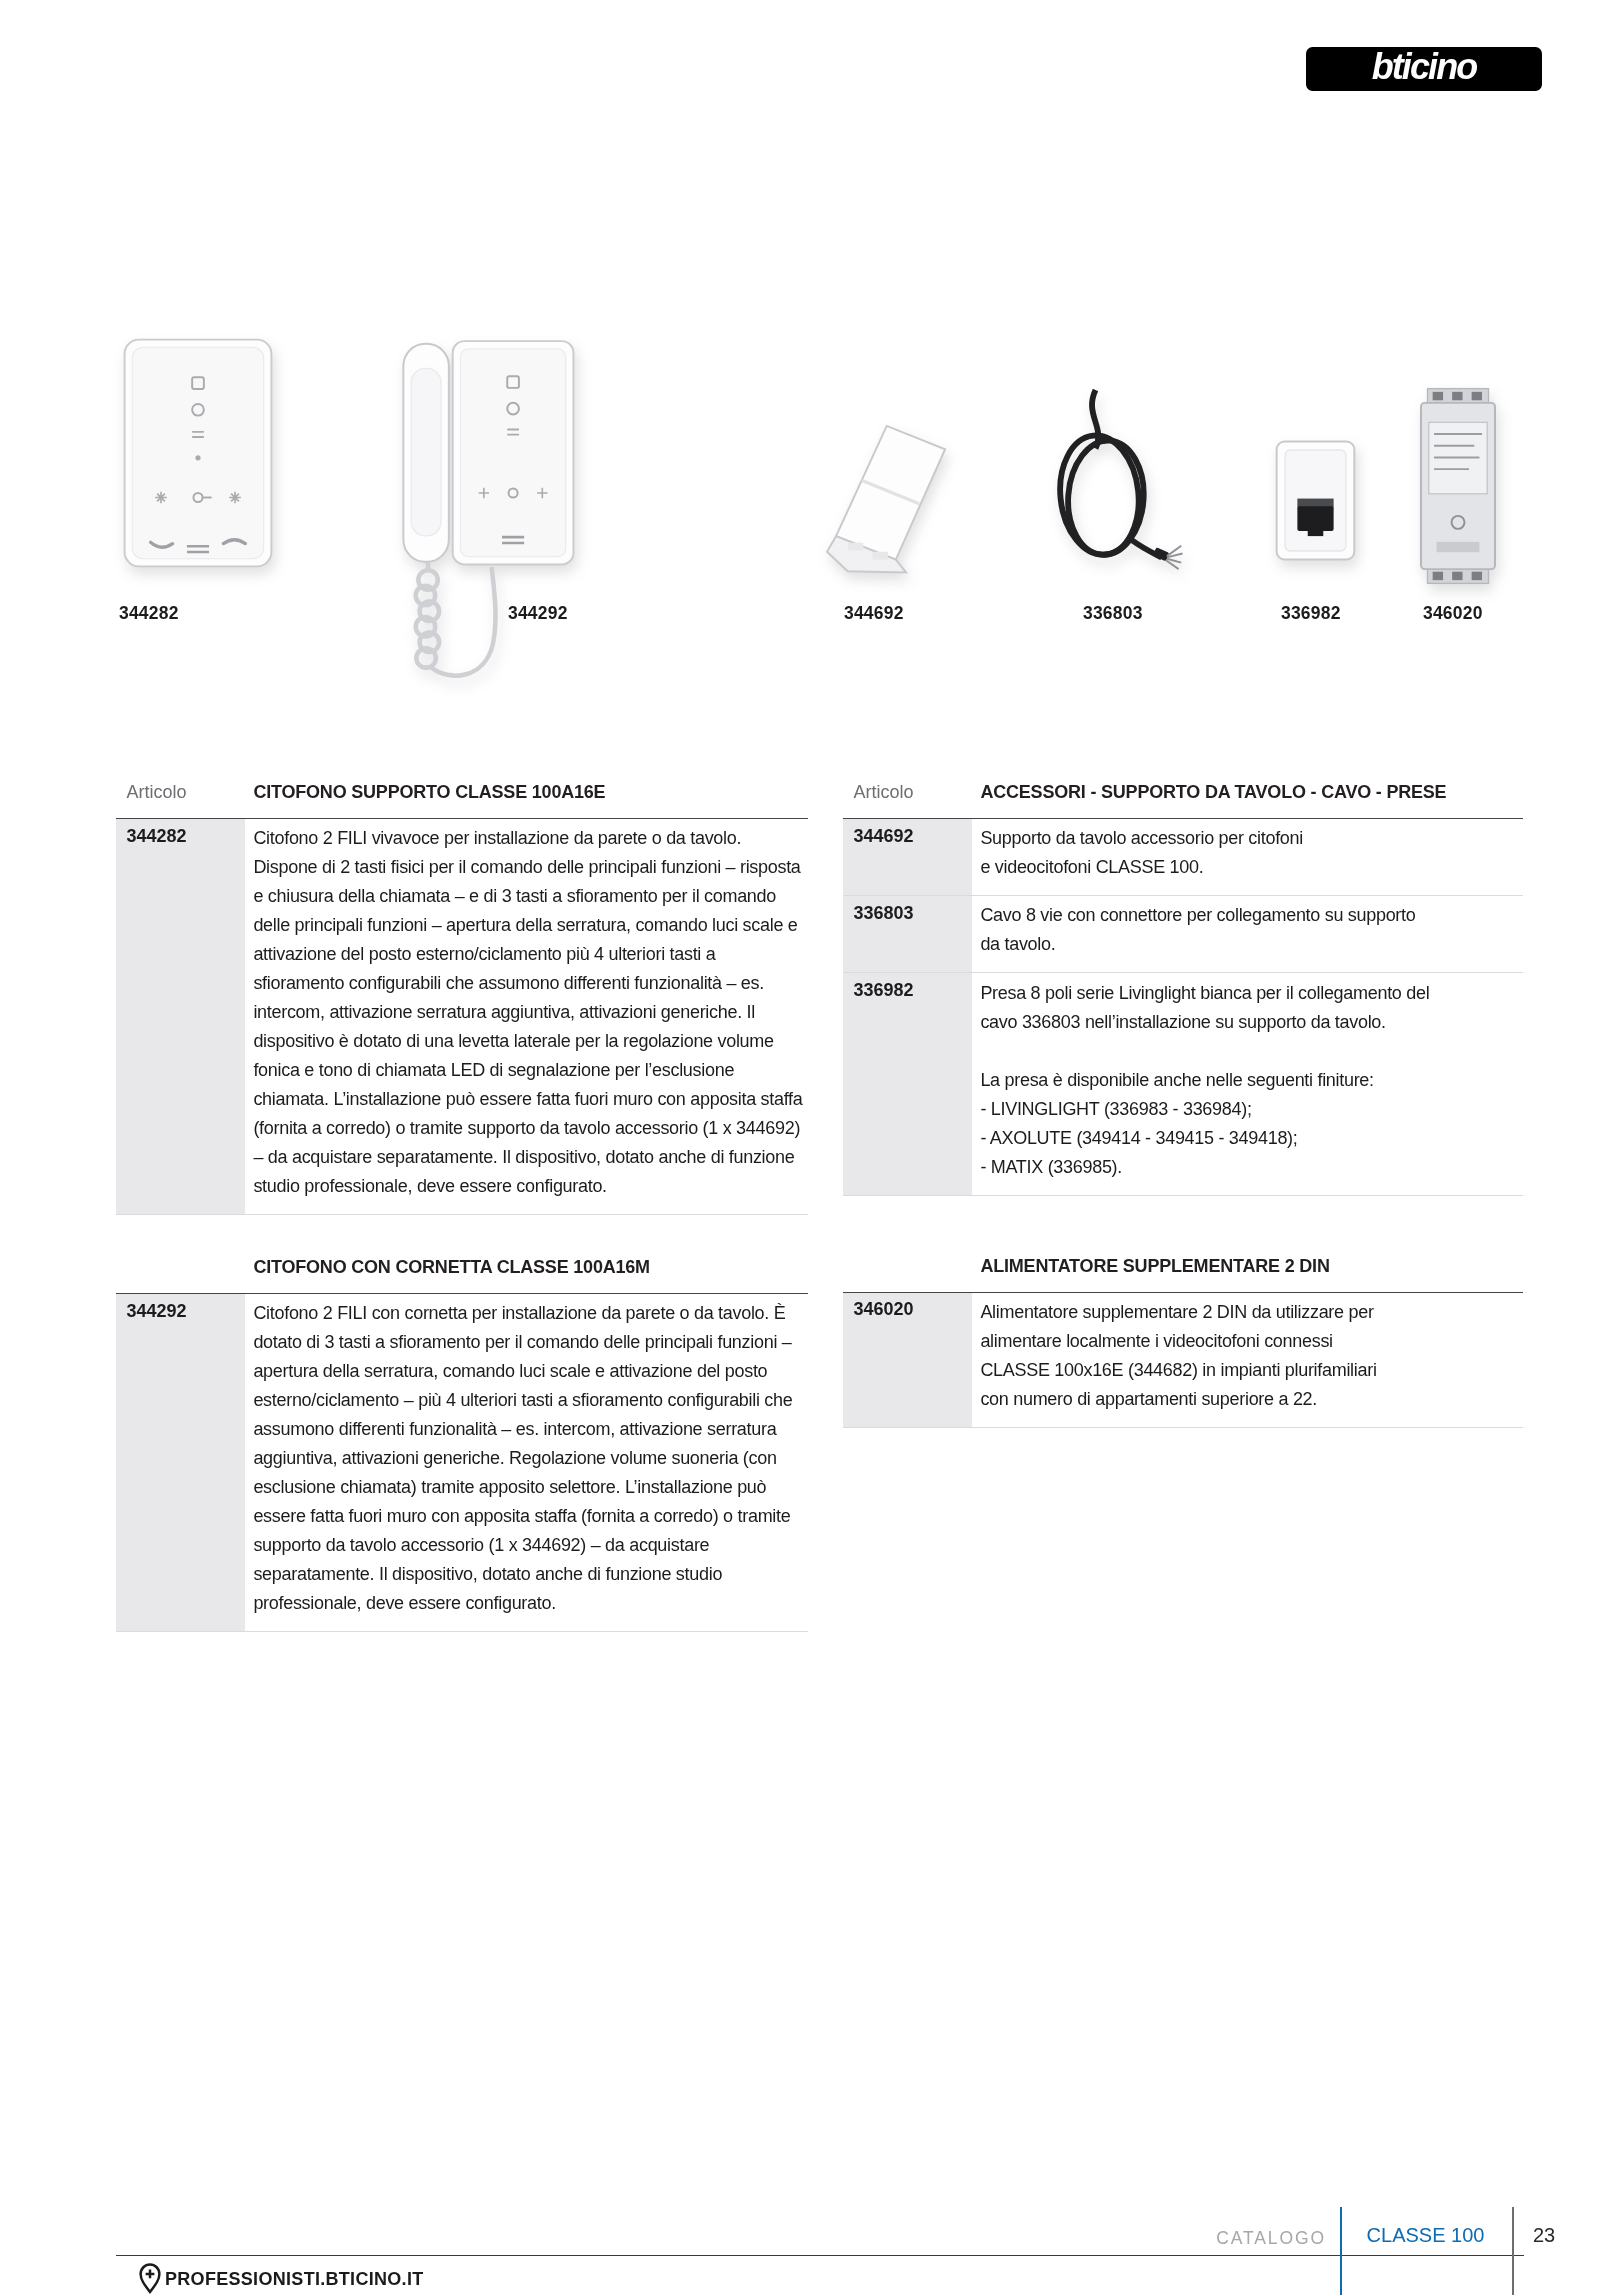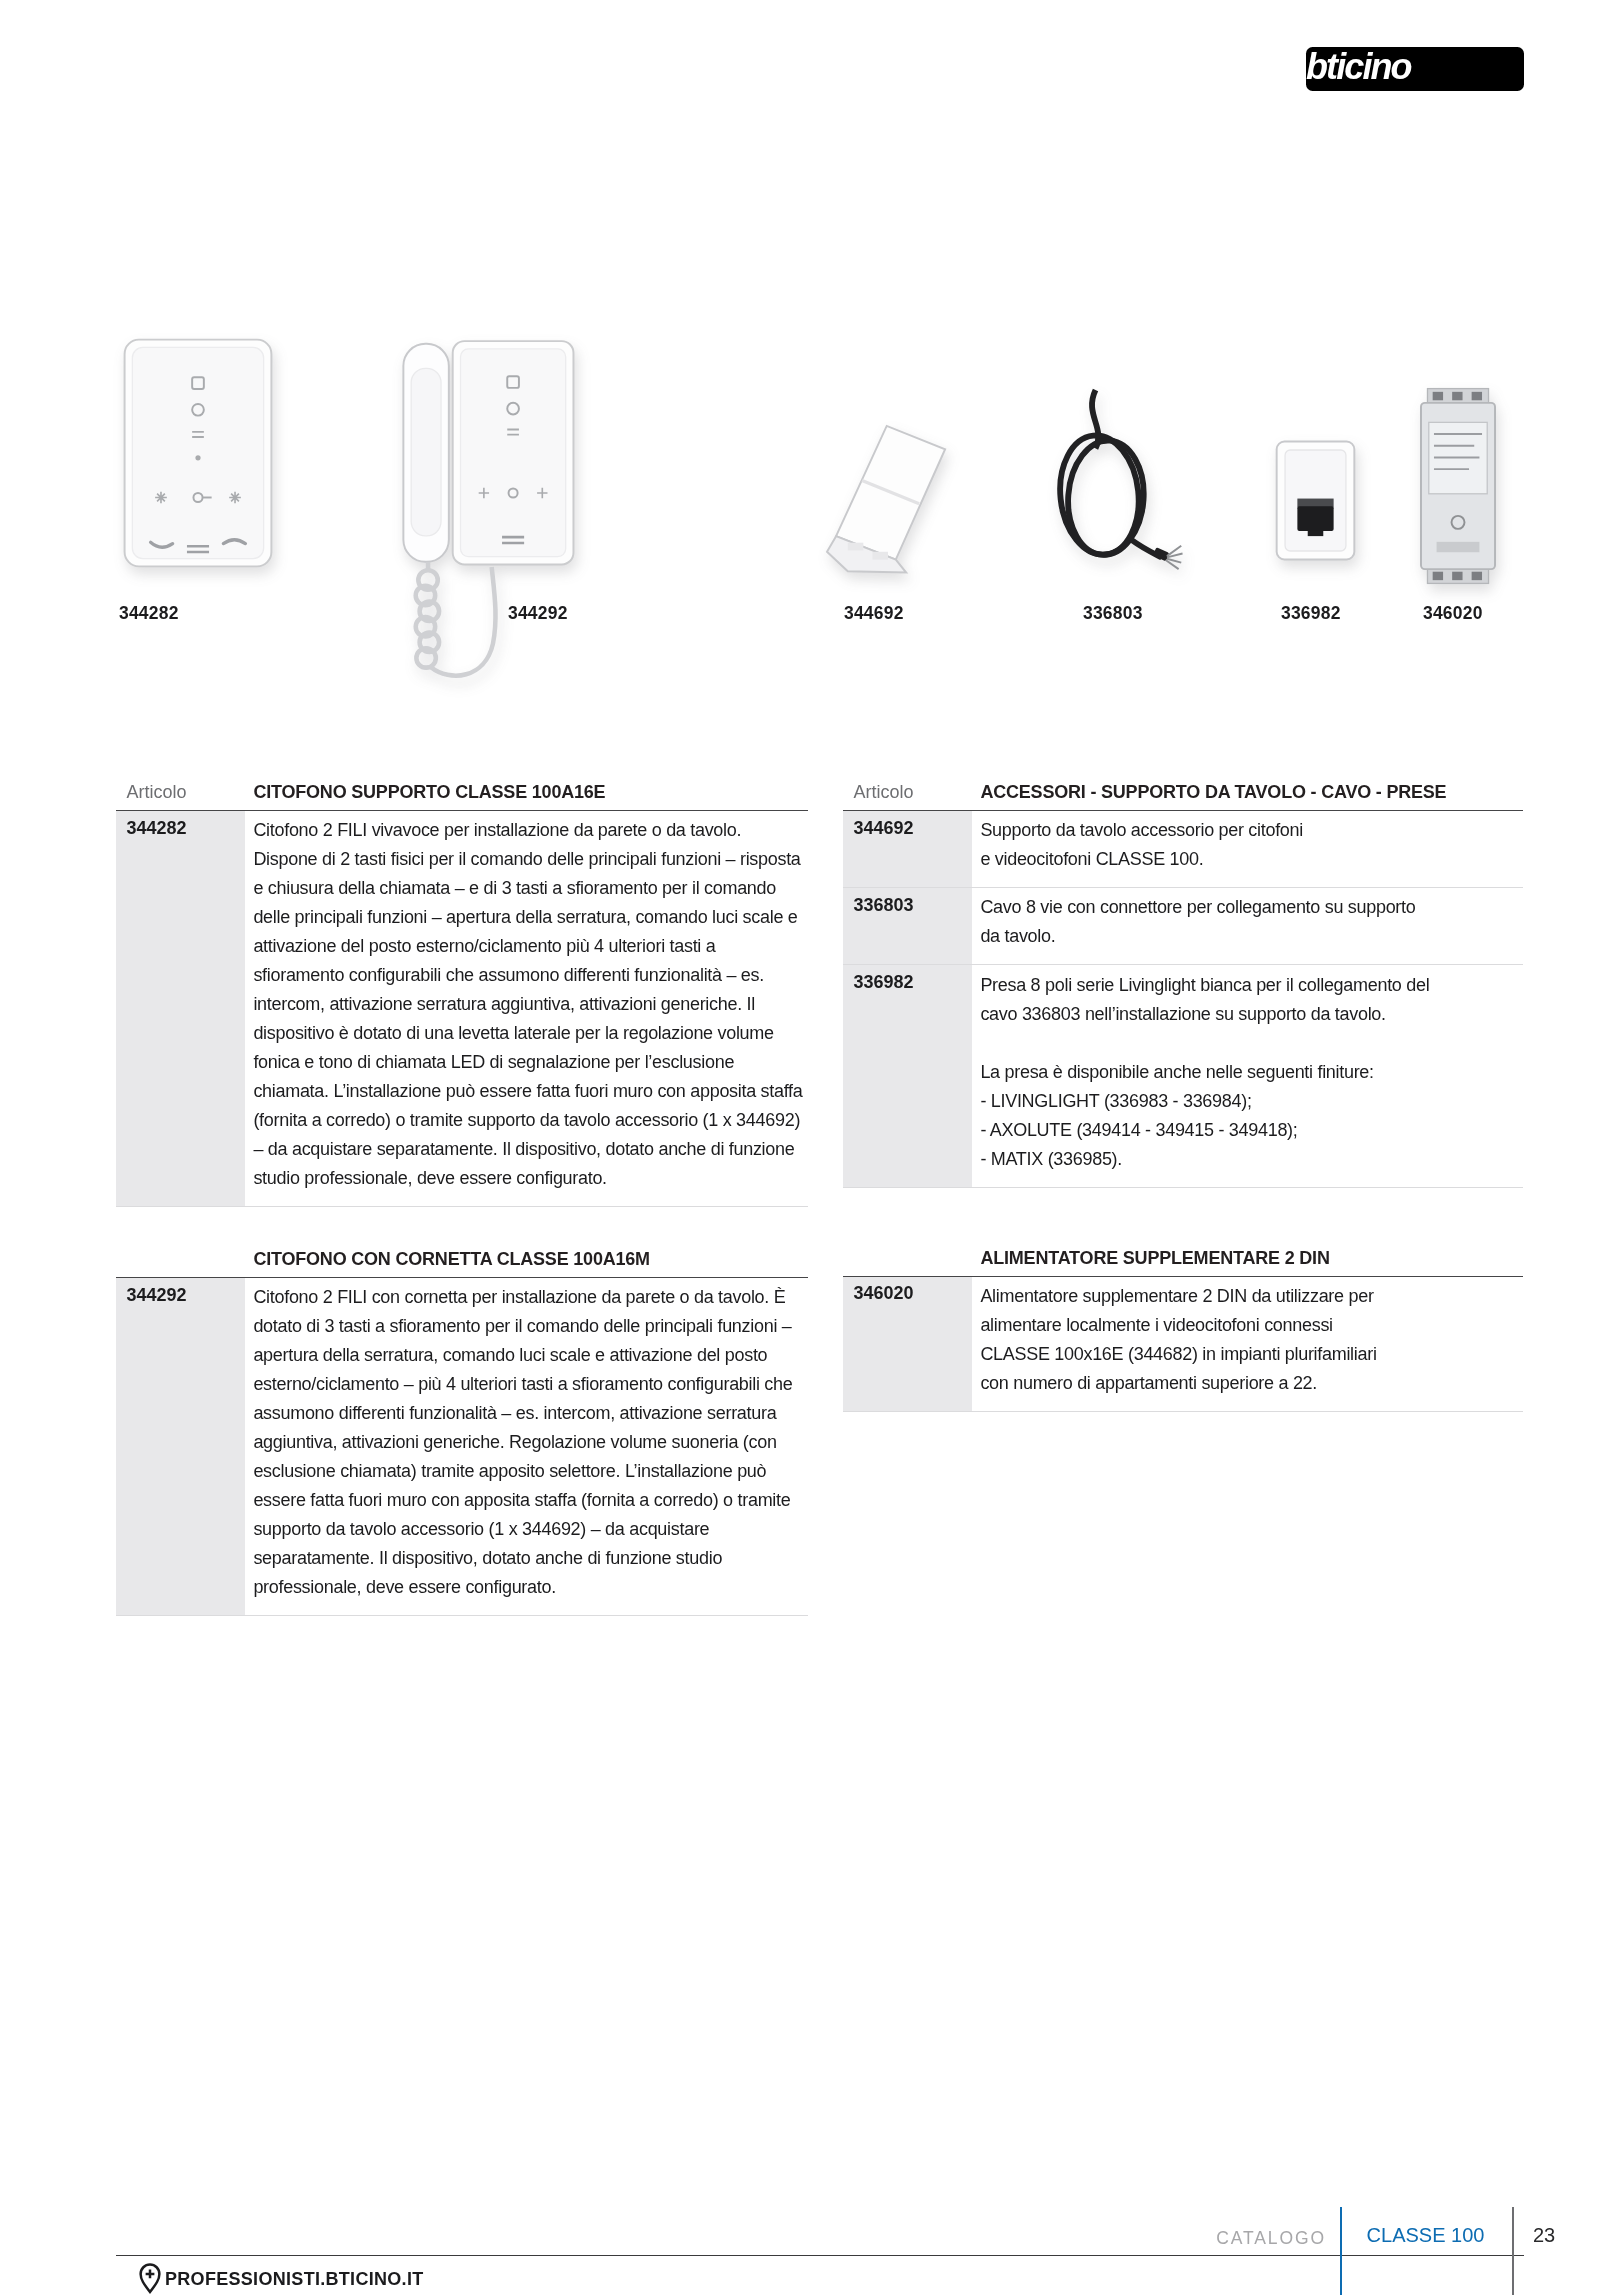--- a/index.html
+++ b/index.html
@@ -9,44 +9,44 @@
     width: 1623px;
     height: 2295px;
     background: #ffffff;
     font-family: "Liberation Sans", "DejaVu Sans", sans-serif;
     color: #231f20;
     overflow: hidden;
   }
 
   
   .logo {
-    position: absolute; left: 1306px; top: 47px; width: 218px; height: 44px;
+    position: absolute; left: 1306px; top: 47px; width: 236px; height: 44px;
     background: #000000; border-radius: 6.5px;
-    display: flex; align-items: center; 
+    display: flex; align-items: center; justify-content: center;
   }
   .logo-text {
     color: #ffffff; font-size: 36px; font-weight: bold; font-style: italic;
     letter-spacing: -1.9px; padding-bottom: 3.2px;
   }
 
   
   .photo { position: absolute; filter: drop-shadow(3.9px 7.8px 6.5px rgba(60,60,70,0.16)); }
   .pcode {
     position: absolute; top: 603px; font-size: 17.5px; font-weight: bold; color: #1c1c1e;
     letter-spacing: 0.2px;
   }
 
   
   .col { position: absolute; top: 782px; }
   .col-left  { left: 116px;  width: 692px; }
   .col-right { left: 843px; width: 680px; }
 
   .thead {
     display: flex; align-items: flex-end;
-    padding-bottom: 7px; border-bottom: 1.9px solid #454547;
+    padding-bottom: 15px; border-bottom: 1.9px solid #454547;
   }
   .gap-lg { margin-top: 42px; }
   .gap-md { margin-top: 60px; }
 
   .articolo-cell { flex: 0 0 129px; padding-left: 10.4px; font-size: 18px; color: #6d6e71; }
   .title-cell { margin-left: 8.4px; font-size: 18px; font-weight: bold; letter-spacing: -0.2px; }
 
   .trow { display: flex; align-items: stretch; border-bottom: 1.3px solid #dbdbdd; }
   .tcode {
     flex: 0 0 129px; background: #e8e8ea; font-size: 18px; font-weight: bold;

